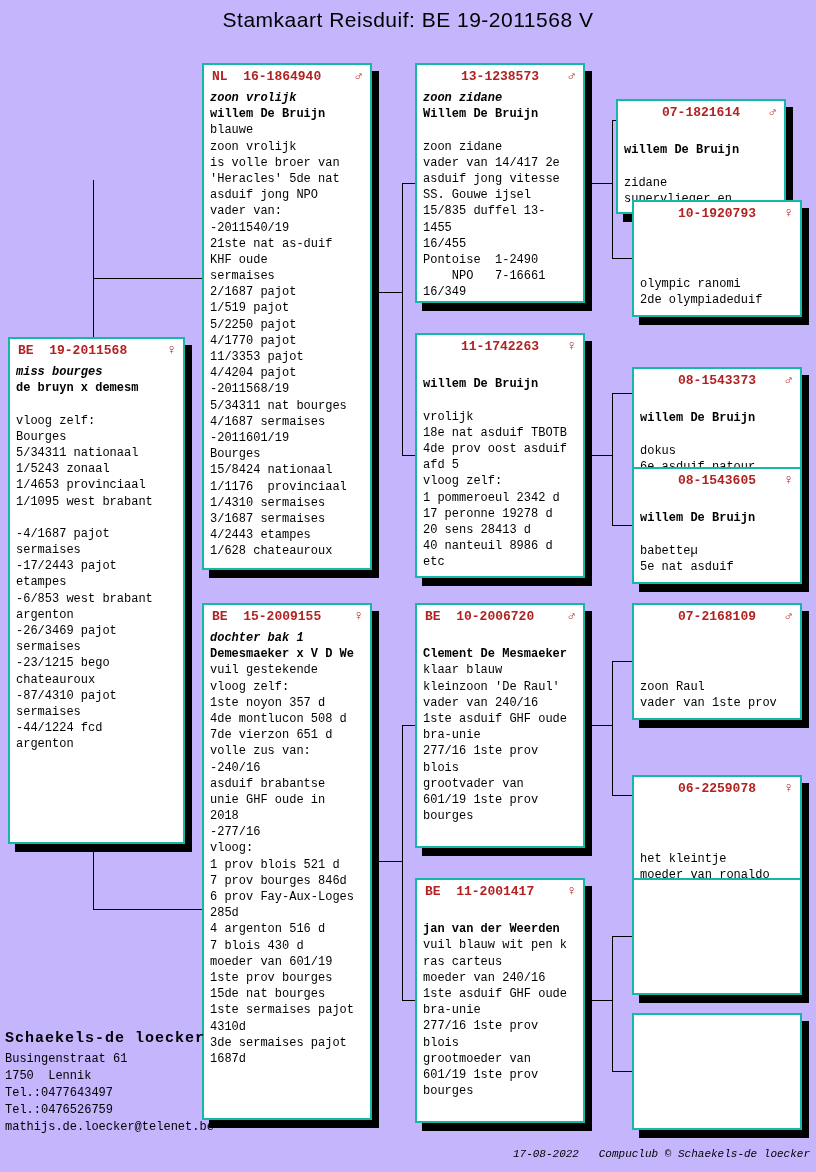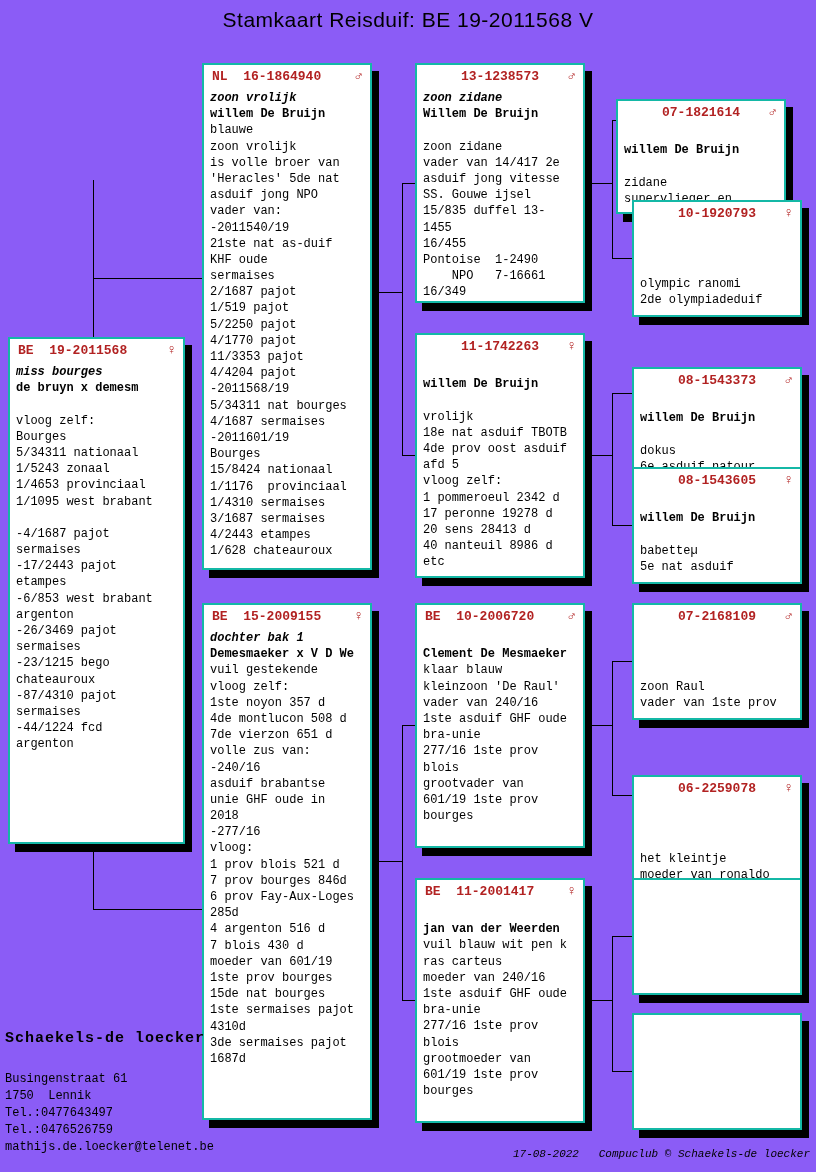--- a/index.html
+++ b/index.html
@@ -1,32 +1,32 @@
 <!DOCTYPE html>
 <html><head>
 <meta charset="utf-8">
 <style>
   * { margin:0; padding:0; box-sizing:border-box; }
   html,body { background:#fff; }
   body { width:816px; height:1172px; position:relative; font-family:"Liberation Mono", monospace; color:#000; }
-  .page { position:absolute; top:0; left:0; width:816px; height:1172px; background:#8b5cf6; overflow:hidden; }
+  .page { position:absolute; top:0; left:0; width:816px; height:1172px; background:#c4b5fd; overflow:hidden; }
   .title { position:absolute; top:8px; left:0; width:100%; text-align:center;
            font-family:"Liberation Sans", sans-serif; font-size:21px; letter-spacing:0.5px; }
   .box { position:absolute; background:#fff; border:2px solid #14b8a6; box-shadow:7px 8px 0 #000; }
   .box-header { position:relative; padding:4px 8px 0 8px; color:#b22222; font-weight:bold;
                 font-size:13px; white-space:pre; height:21px; }
   .box-header.center { text-align:center; }
   .sex { position:absolute; right:7px; top:3px; font-size:14px; color:#b22222; font-weight:bold; }
   .box-body { padding:4px 5px 0 6px; font-size:12px; line-height:16.2px; }
   .line { white-space:pre; height:16.2px; overflow:hidden; }
   .line.name { font-weight:bold; font-style:italic; }
   .line.breeder { font-weight:bold; }
   .connector { position:absolute; background:#000; }
   .owner { position:absolute; left:5px; top:1030px; }
-  .owner-name { font-size:15px; font-weight:bold; letter-spacing:1px; margin-bottom:24px; }
+  .owner-name { font-size:15px; font-weight:bold; letter-spacing:1px; margin-bottom:4px; }
   .owner-line { font-size:12px; line-height:17px; white-space:pre; }
   .footer { position:absolute; right:6px; top:1136px; font-size:11px; font-style:italic; white-space:pre; }
 </style>
 </head>
 <body>
 
 <div class="page">
   <div class="title">Stamkaart Reisduif: BE  19-2011568 V</div>
   <div id="connectors">
       <div class="connector" style="left: 93px; top: 180px; width: 1px; height: 158px;"></div>

